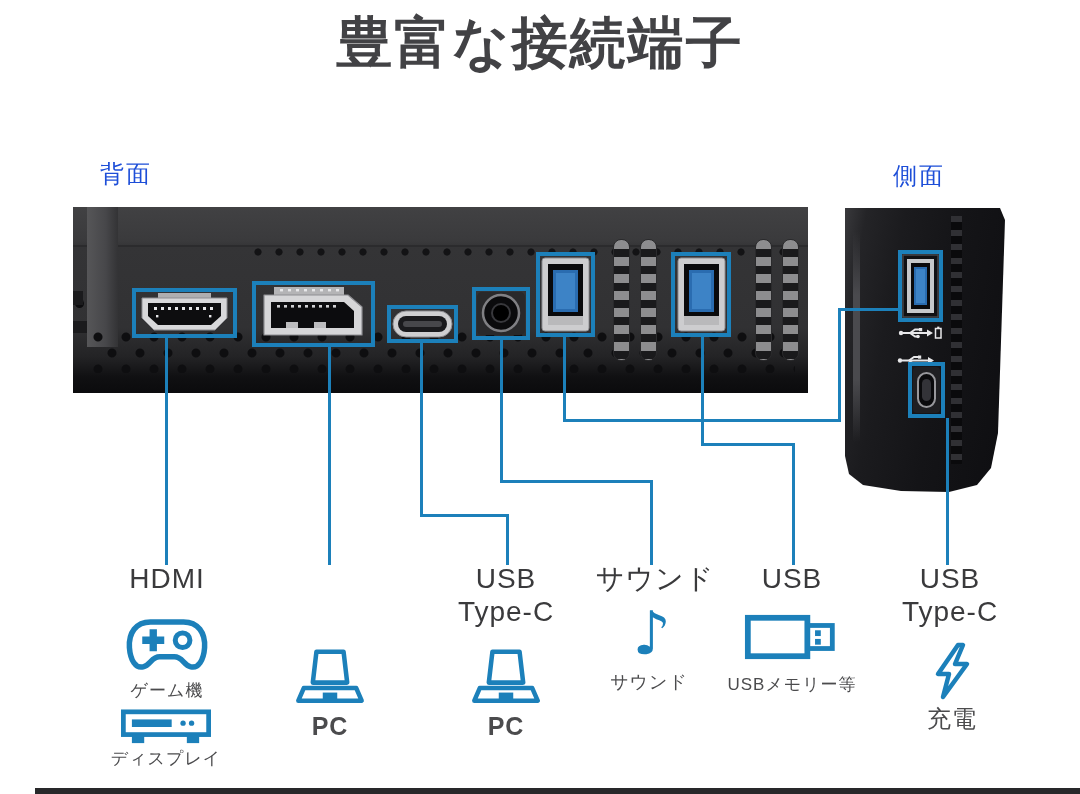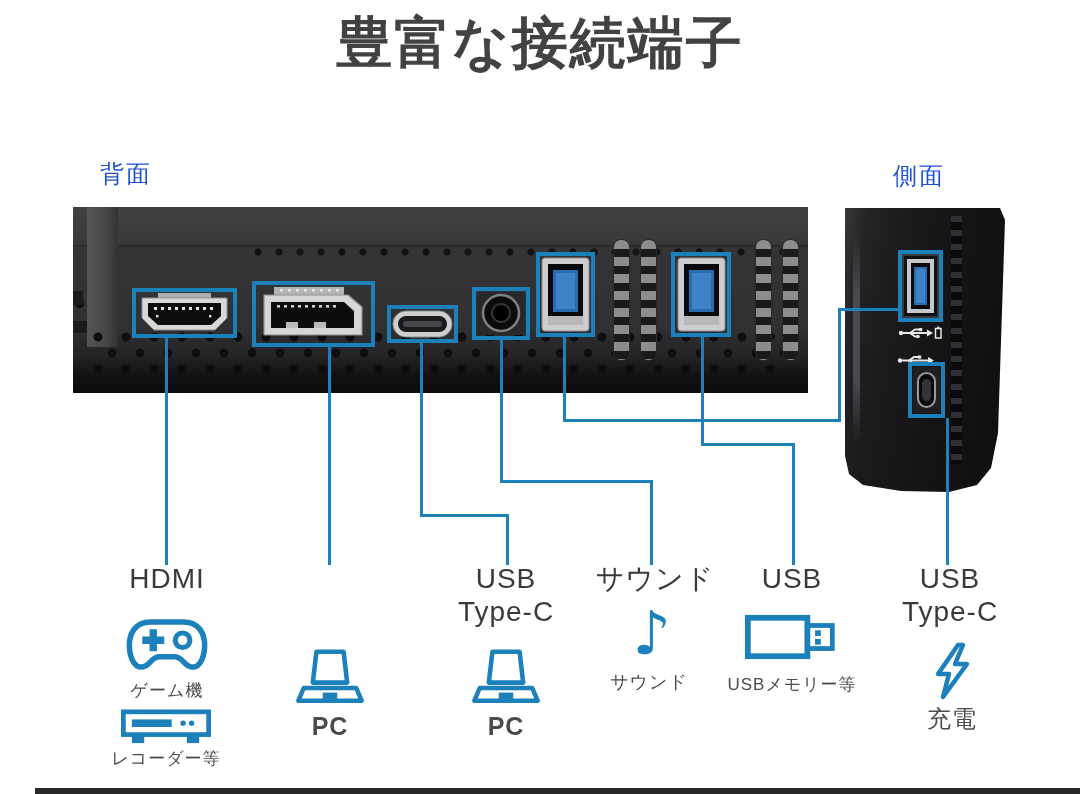--- a/index.html
+++ b/index.html
@@ -280,21 +280,21 @@
   <div class="abs dev-caption" style="left:167px;top:679px;">ゲーム機</div>
 
   <svg class="abs dev-icon" style="left:166px;top:709px;" width="92" height="36" viewBox="0 0 96 38">
     <rect x="3" y="3" width="90" height="24" fill="none" stroke="#1C80BA" stroke-width="5"></rect>
     <rect x="12" y="11" width="42" height="8" fill="#1C80BA"></rect>
     <circle cx="66" cy="15" r="2.8" fill="#1C80BA"></circle>
     <circle cx="75" cy="15" r="2.8" fill="#1C80BA"></circle>
     <rect x="12" y="27" width="13" height="9" fill="#1C80BA"></rect>
     <rect x="70" y="27" width="13" height="9" fill="#1C80BA"></rect>
   </svg>
-  <div class="abs dev-caption" style="left:166px;top:747px;">レコーダー等</div>
+  <div class="abs dev-caption" style="left:166px;top:747px;">ディスプレイ</div>
 
   <svg class="abs dev-icon" style="left:330px;top:648px;" width="76" height="62" viewBox="0 0 84 68">
     <path d="M27 4 H57 L61 38 H23 Z" fill="none" stroke="#1C80BA" stroke-width="5" stroke-linejoin="round"></path>
     <path d="M13 44 H71 L77 58 H7 Z" fill="none" stroke="#1C80BA" stroke-width="5" stroke-linejoin="round"></path>
     <rect x="34" y="49" width="16" height="9" fill="#1C80BA"></rect>
   </svg>
   <div class="abs dev-caption cap-lg" style="left:330px;top:712px;">PC</div>
 
   <svg class="abs dev-icon" style="left:506px;top:648px;" width="76" height="62" viewBox="0 0 84 68">
     <path d="M27 4 H57 L61 38 H23 Z" fill="none" stroke="#1C80BA" stroke-width="5" stroke-linejoin="round"></path>

